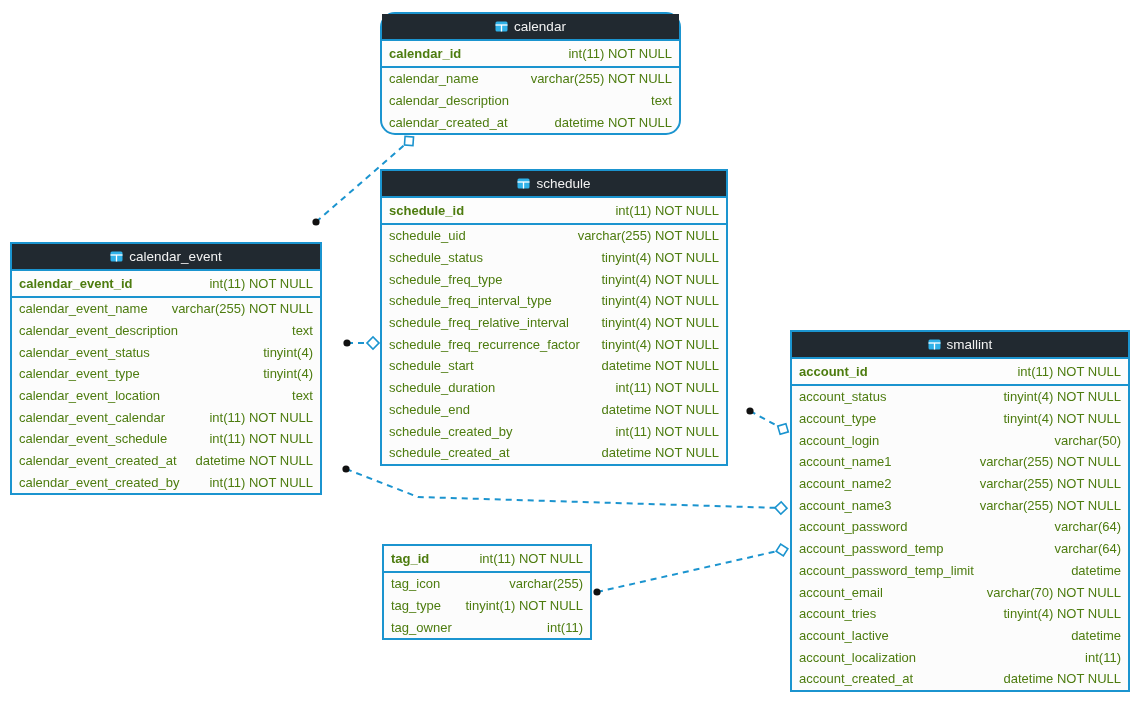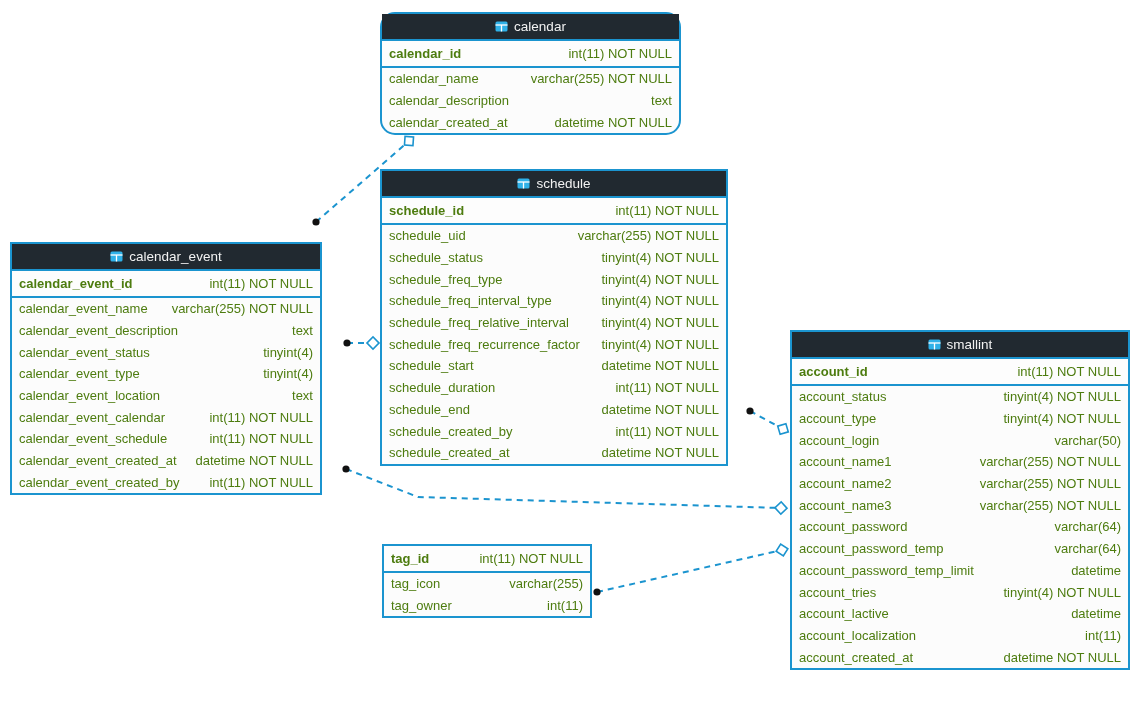--- a/index.html
+++ b/index.html
@@ -228,20 +228,24 @@
       </div>
       <div class="row">
         <span class="fname">account_password_temp</span>
         <span class="ftype">varchar(64)</span>
       </div>
       <div class="row">
         <span class="fname">account_password_temp_limit</span>
         <span class="ftype">datetime</span>
       </div>
       <div class="row">
+        <span class="fname">account_email</span>
+        <span class="ftype">varchar(70) NOT NULL</span>
+      </div>
+      <div class="row">
         <span class="fname">account_tries</span>
         <span class="ftype">tinyint(4) NOT NULL</span>
       </div>
       <div class="row">
         <span class="fname">account_lactive</span>
         <span class="ftype">datetime</span>
       </div>
       <div class="row">
         <span class="fname">account_localization</span>
         <span class="ftype">int(11)</span>
@@ -252,19 +256,23 @@
       </div>
     </div>
     <div class="table" style="left: 382px; top: 544px; width: 210px;">
       <div class="row pk">
         <span class="fname">tag_id</span>
         <span class="ftype">int(11) NOT NULL</span>
       </div>
       <div class="row">
         <span class="fname">tag_icon</span>
         <span class="ftype">varchar(255)</span>
+      </div>
+      <div class="row">
+        <span class="fname">tag_type</span>
+        <span class="ftype">tinyint(1) NOT NULL</span>
       </div>
       <div class="row">
         <span class="fname">tag_owner</span>
         <span class="ftype">int(11)</span>
       </div>
     </div>
   </div>
 
 </body></html>

